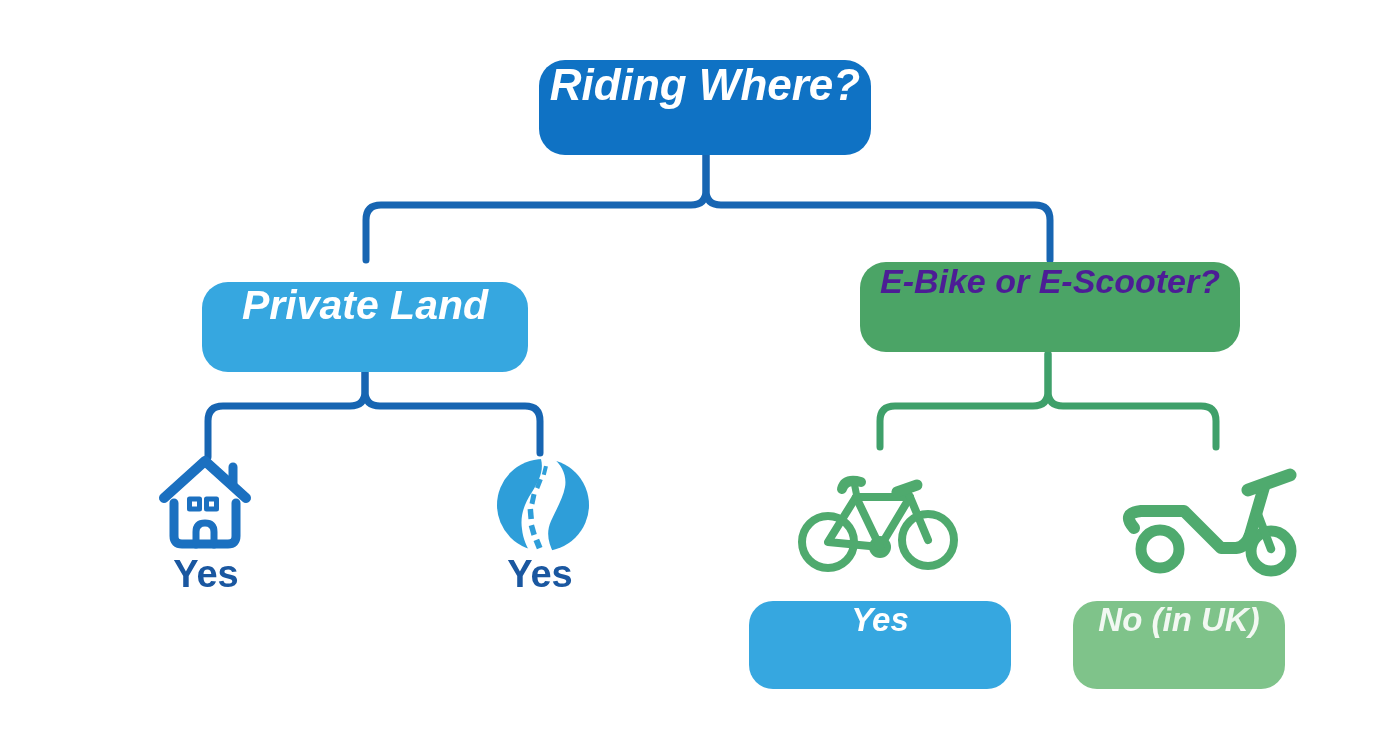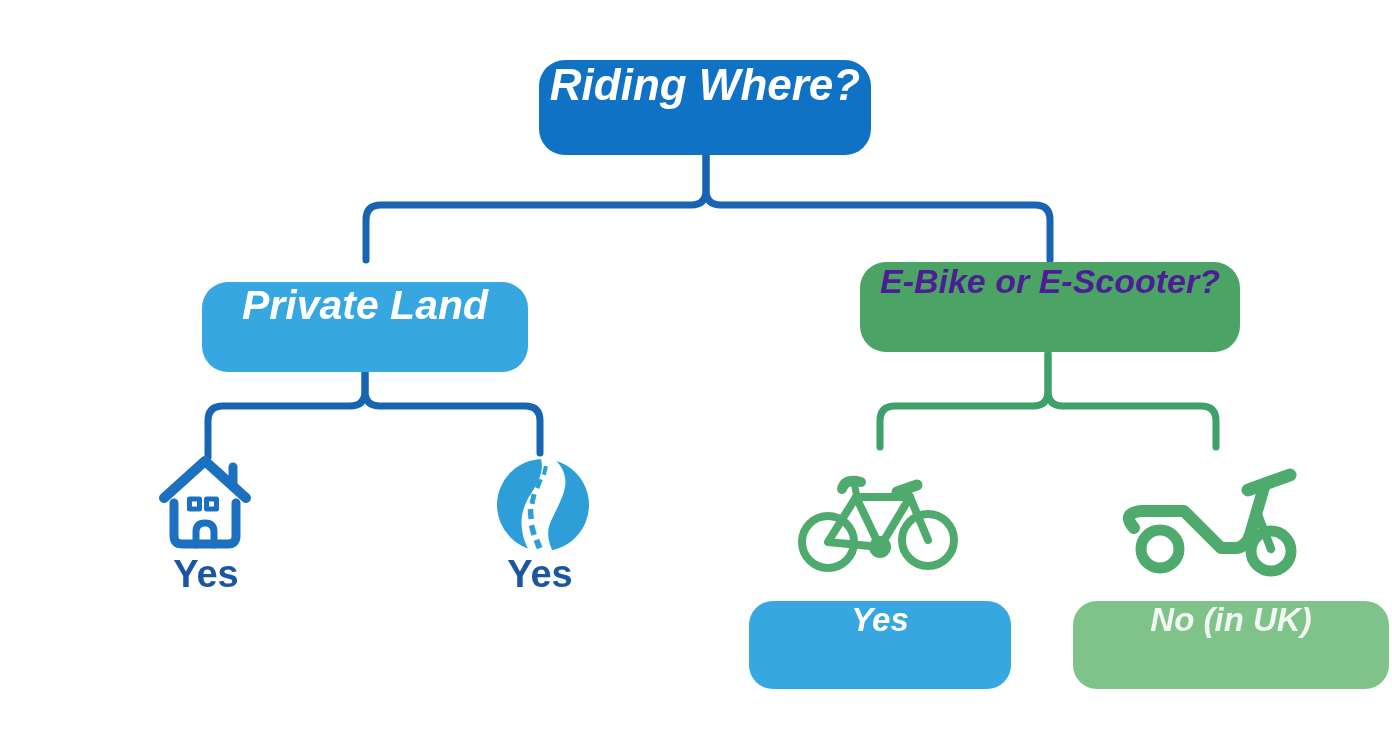--- a/index.html
+++ b/index.html
@@ -40,21 +40,21 @@
   .node-ebike-question {
     left: 860px; top: 262px; width: 380px; height: 90px;
     background: #4BA466; border-radius: 26px; font-size: 34px;
     color: #4c1d95;
   }
   .node-yes-box {
     left: 749px; top: 601px; width: 262px; height: 88px;
     background: #36A7E0; border-radius: 24px; font-size: 33px;
   }
   .node-no-box {
-    left: 1073px; top: 601px; width: 316px; height: 88px;
+    left: 1073px; top: 601px; width: 212px; height: 88px;
     background: #7FC38A; border-radius: 24px; font-size: 33px;
     color: #F2F8F2;
   }
   .leaf-label {
     position: absolute;
     z-index: 2;
     width: 140px;
     text-align: center;
     font-size: 38px;
     font-weight: 700;

